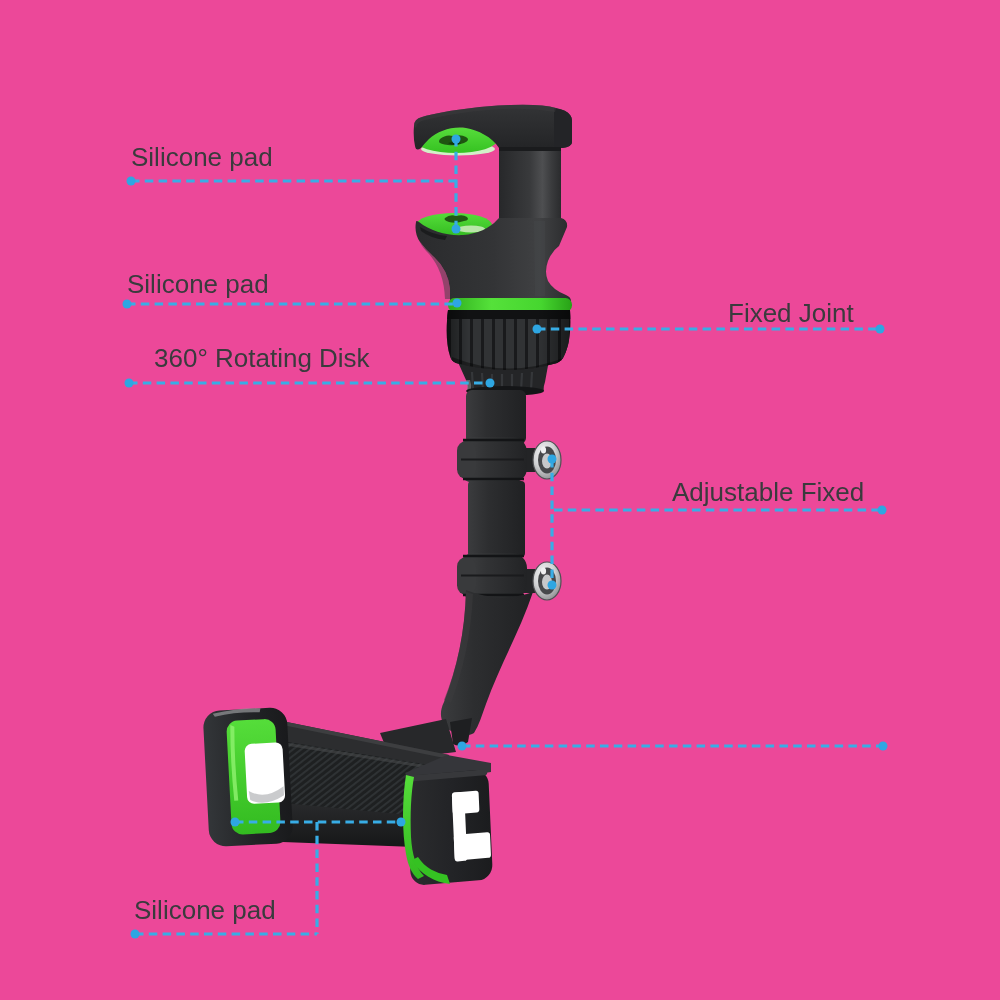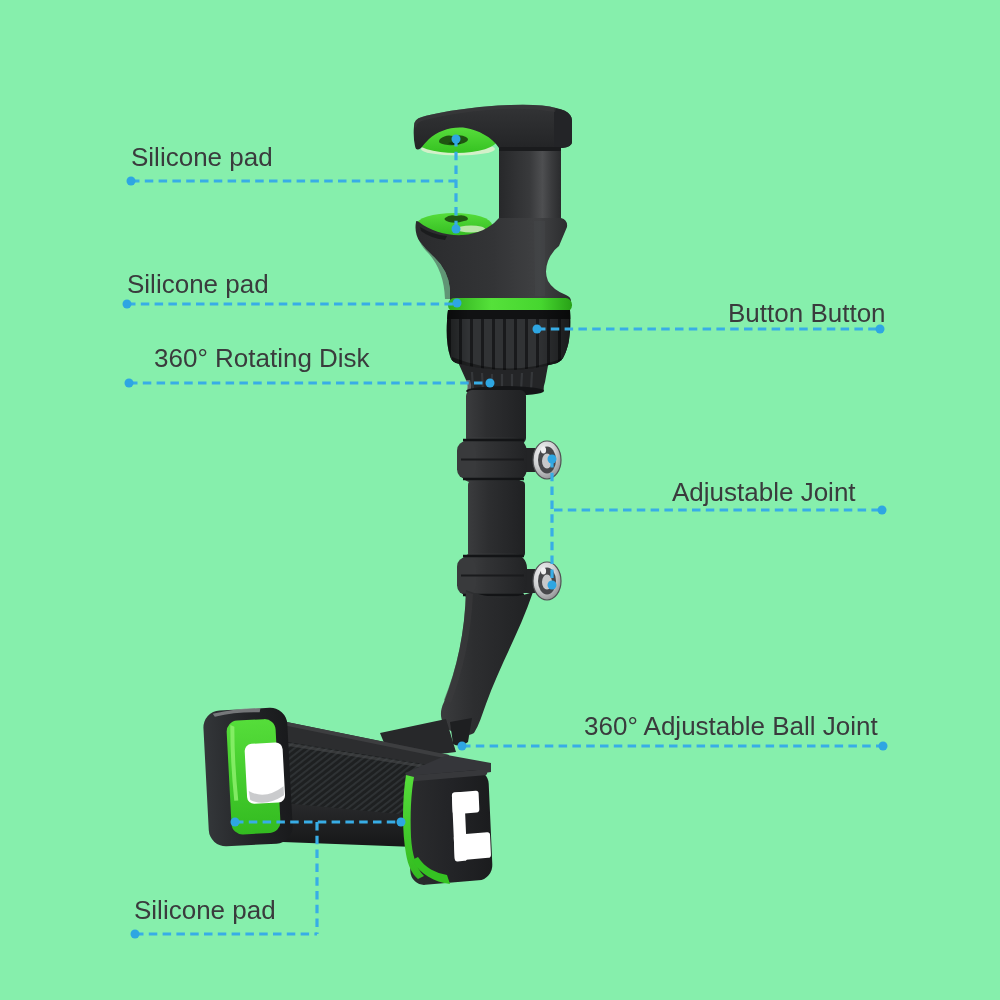--- a/index.html
+++ b/index.html
@@ -1,16 +1,16 @@
 <!DOCTYPE html>
 <html><head>
 <meta charset="utf-8">
 <style>
   html,body{margin:0;padding:0;background:#ffffff;}
-  #stage{position:relative;width:1000px;height:1000px;background:#86efac;overflow:hidden;
+  #stage{position:relative;width:1000px;height:1000px;background:#ec4899;overflow:hidden;
          font-family:"Liberation Sans","DejaVu Sans",sans-serif;}
   #art{position:absolute;left:0;top:0;}
   .callout-label{position:absolute;color:#3a3b3d;font-size:26px;line-height:1.0;
                  white-space:nowrap;letter-spacing:0px;}
 </style>
 </head>
 <body>
 
 <div id="stage">
 
@@ -245,18 +245,17 @@
     <circle cx="883" cy="746" r="4.5"></circle>
     <circle cx="235" cy="822" r="4.5"></circle>
     <circle cx="401" cy="822" r="4.5"></circle>
     <circle cx="135" cy="934" r="4.5"></circle>
   </g>
 </svg>
 
 <div class="callout-label" style="left:131px;top:144px;">Silicone pad</div>
 <div class="callout-label" style="left:127px;top:271px;">Silicone pad</div>
 <div class="callout-label" style="left:154px;top:345px;">360° Rotating Disk</div>
-<div class="callout-label" style="left:728px;top:300px;">Button Button</div>
-<div class="callout-label" style="left:672px;top:479px;">Adjustable Joint</div>
-<div class="callout-label" style="left:584px;top:713px;">360° Adjustable Ball Joint</div>
+<div class="callout-label" style="left:728px;top:300px;">Fixed Joint</div>
+<div class="callout-label" style="left:672px;top:479px;">Adjustable Fixed</div>
 <div class="callout-label" style="left:134px;top:897px;">Silicone pad</div>
 
 </div>
 
 </body></html>

